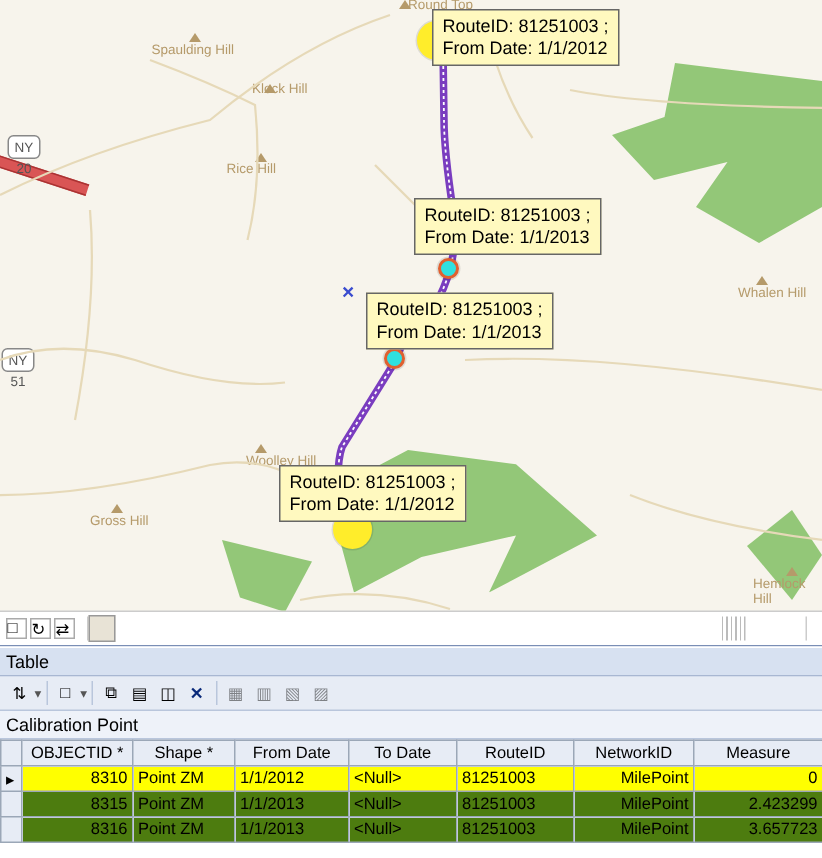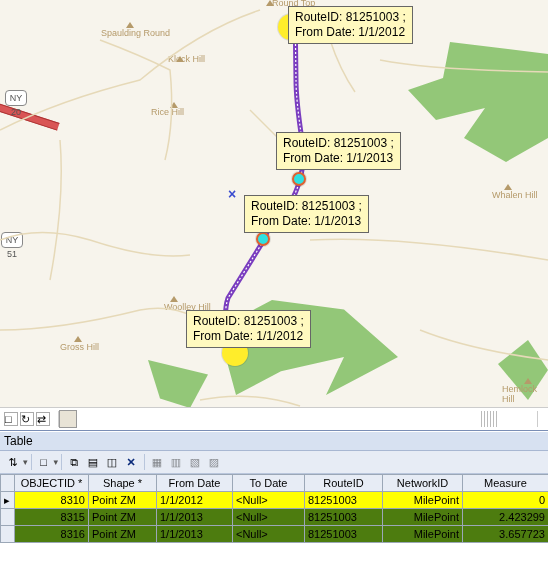--- a/index.html
+++ b/index.html
@@ -102,21 +102,21 @@
     <div class="maplabel" style="left: 151px; top: 107px;">Rice Hill</div>
     <div class="hill" style="left: 504px; top: 184px;"></div>
     <div class="maplabel" style="left: 492px; top: 190px;">Whalen Hill</div>
     <div class="hill" style="left: 170px; top: 296px;"></div>
     <div class="maplabel" style="left: 164px; top: 302px;">Woolley Hill</div>
     <div class="hill" style="left: 74px; top: 336px;"></div>
     <div class="maplabel" style="left: 60px; top: 342px;">Gross Hill</div>
     <div class="hill" style="left: 524px; top: 378px;"></div>
     <div class="maplabel" style="left: 502px; top: 384px;">Hemlock Hill</div>
     <div class="hill" style="left: 126px; top: 22px;"></div>
-    <div class="maplabel" style="left: 101px; top: 28px;">Spaulding Round</div>
+    <div class="maplabel" style="left: 101px; top: 28px;">Spaulding Hill</div>
     <div class="yellow-dot" style="left: 278px; top: 14px;"></div>
     <div class="yellow-dot" style="left: 222px; top: 340px;"></div>
     <div class="cyan-dot" style="left: 292px; top: 172px;"></div>
     <div class="cyan-dot" style="left: 256px; top: 232px;"></div>
     <div class="callout" style="left: 288px; top: 6px;"><span>RouteID: 81251003 ;</span><br><span>From Date: 1/1/2012</span></div>
     <div class="callout" style="left: 276px; top: 132px;"><span>RouteID: 81251003 ;</span><br><span>From Date: 1/1/2013</span></div>
     <div class="callout" style="left: 244px; top: 195px;"><span>RouteID: 81251003 ;</span><br><span>From Date: 1/1/2013</span></div>
     <div class="callout" style="left: 186px; top: 310px;"><span>RouteID: 81251003 ;</span><br><span>From Date: 1/1/2012</span></div>
   </div>
 
@@ -142,20 +142,21 @@
     <span class="btn">⧉</span>
     <span class="btn">▤</span>
     <span class="btn">◫</span>
     <span class="btn" style="color:#0a2a7a;font-weight:bold">✕</span>
     <span class="tb-sep"></span>
     <span class="btn" style="opacity:.45">▦</span>
     <span class="btn" style="opacity:.45">▥</span>
     <span class="btn" style="opacity:.45">▧</span>
     <span class="btn" style="opacity:.45">▨</span>
   </div>
+  <div class="subtitle">Calibration Point</div>
   <table class="grid">
     <colgroup>
       <col style="width:14px">
         <col style="width:74px">
         <col style="width:68px">
         <col style="width:76px">
         <col style="width:72px">
         <col style="width:78px">
         <col style="width:80px">
         <col style="width:86px">

